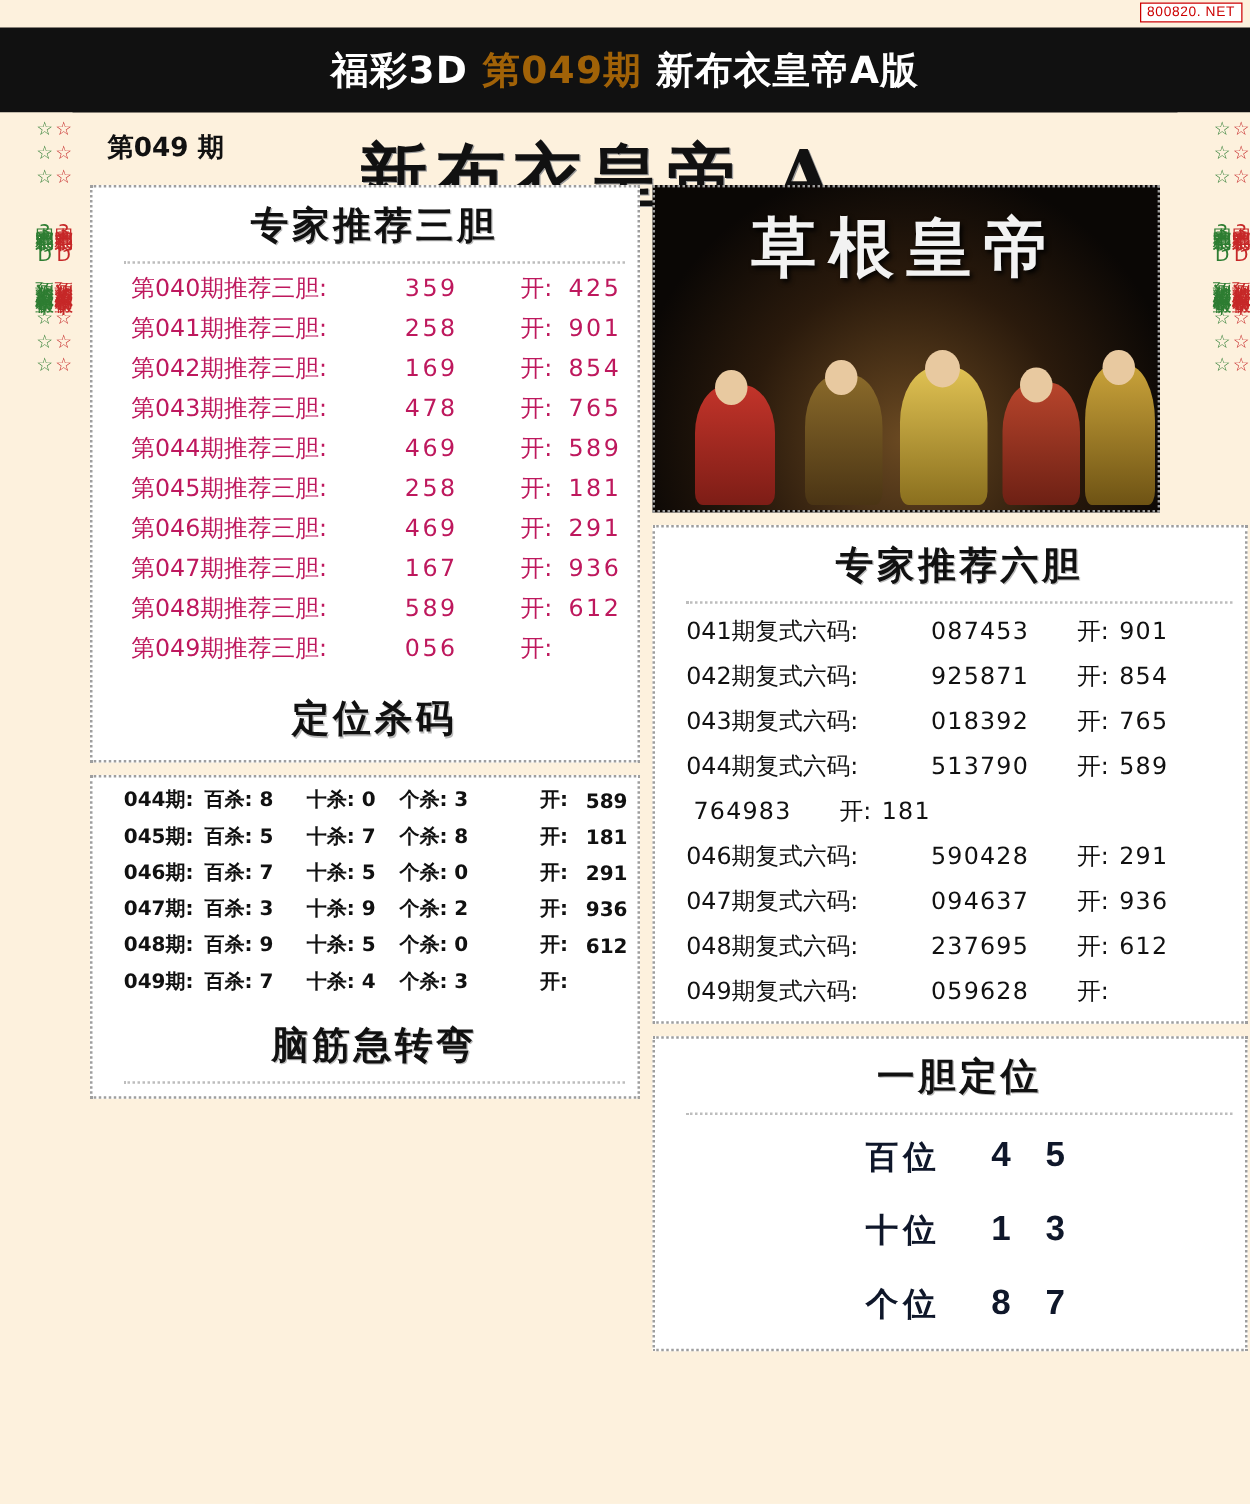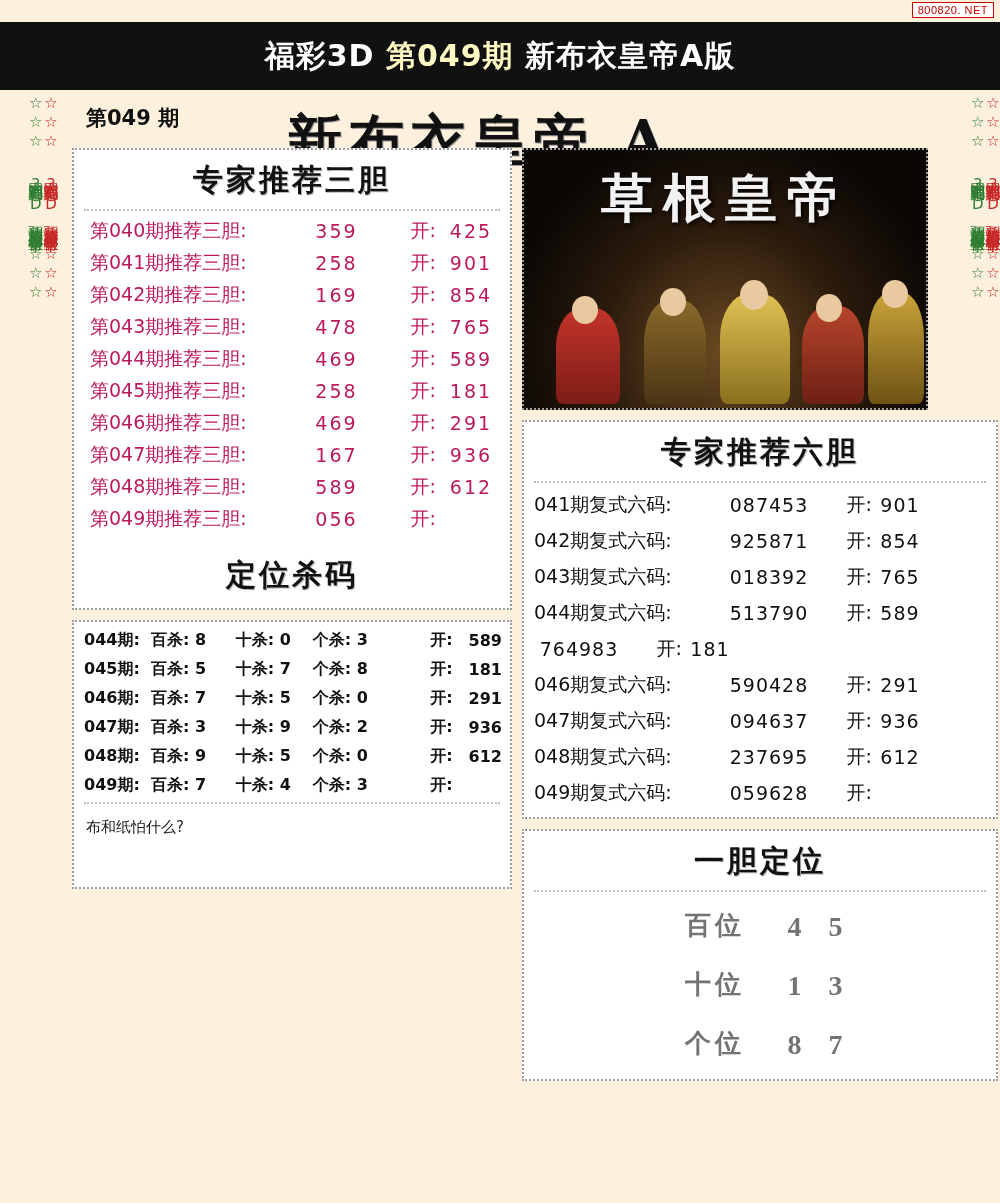--- a/index.html
+++ b/index.html
@@ -29,21 +29,21 @@
   
   .titlebar{
     position:absolute;top:22px;left:0;width:1000px;height:68px;
     background:#111;color:#fff;
     display:flex;align-items:center;justify-content:center;
   }
   .titlebar .t{
     font-size:30px;font-weight:bold;letter-spacing:1px;
     font-family:"DejaVu Sans","Liberation Sans",sans-serif;
   }
-  .titlebar .t .red{color:#fef9c3;}
+  .titlebar .t .red{color:#a16207;}
   
   .side{
     position:absolute;top:90px;width:58px;height:1113px;
     background:#fdf1dd;
     overflow:hidden;
     font-size:15px;line-height:1.02;
     color:#c62828;
     writing-mode:vertical-rl;
     text-orientation:upright;
     letter-spacing:1px;
@@ -77,21 +77,21 @@
 
   .cols{position:absolute;top:58px;left:0;width:884px;}
   .colL{position:absolute;left:14px;top:0;width:440px;}
   .colR{position:absolute;left:464px;top:0;width:476px;}
 
   .box{
     border:2px dotted #9e9e9e;
     background:#fff;
     box-sizing:border-box;
     margin-bottom:10px;
-    padding:4px 0 6px 0;
+    padding:4px 0 6px 15px;
   }
   .secttitle{
     text-align:center;
     font-size:30px;font-weight:bold;color:#111;
     letter-spacing:3px;
     padding:6px 0 6px 0;
     font-family:"DejaVu Serif","Liberation Serif",serif;
     text-shadow:1px 1px 0 #bbb;
   }
   .divider{
@@ -167,24 +167,24 @@
     font-size:19px;font-weight:normal;color:#111;
     font-family:"DejaVu Sans","Liberation Sans",sans-serif;
   }
   .row6 .lbl{width:190px;padding-left:10px;box-sizing:border-box;}
   .row6 .v1{width:110px;text-align:center;letter-spacing:1px;}
   .row6 .v2lab{width:48px;text-align:right;}
   .row6 .v2{width:56px;text-align:center;letter-spacing:1px;}
 
   
   .posrow{
-    display:flex;align-items:flex-end;justify-content:center;
+    display:flex;align-items:flex-start;justify-content:center;
     padding:12px 0;
-    font-size:26px;font-weight:bold;color:#737373;
-    font-family:Liberation Serif, serif;
+    font-size:26px;font-weight:bold;color:#0f172a;
+    font-family:Liberation Sans, sans-serif;
   }
   .posrow .pl{width:120px;text-align:right;letter-spacing:4px;}
   .posrow .pv{width:150px;text-align:center;letter-spacing:10px;font-size:28px;}
 </style>
 </head>
 <body>
 
 <div class="page">
 
   <div class="topbar">
@@ -330,22 +330,22 @@
           </div>
           <div class="rowk">
             <span class="kq">049期:</span>
             <span class="kb">百杀: 7</span>
             <span class="ks">十杀: 4</span>
             <span class="kg">个杀: 3</span>
             <span class="kk">开:</span>
             <span class="kv"></span>
           </div>
 
+          <div class="secttitle" style="margin-top:10px;">脑筋急转弯</div>
           <div class="divider"></div>
-          <div class="riddle">布和纸怕什么?</div>
         </div>
 
       </div>
 
       <div class="colR">
 
         <div class="imgbox">
           <div class="glow"></div>
           <div class="fig f1"></div>
           <div class="fig f2"></div>

